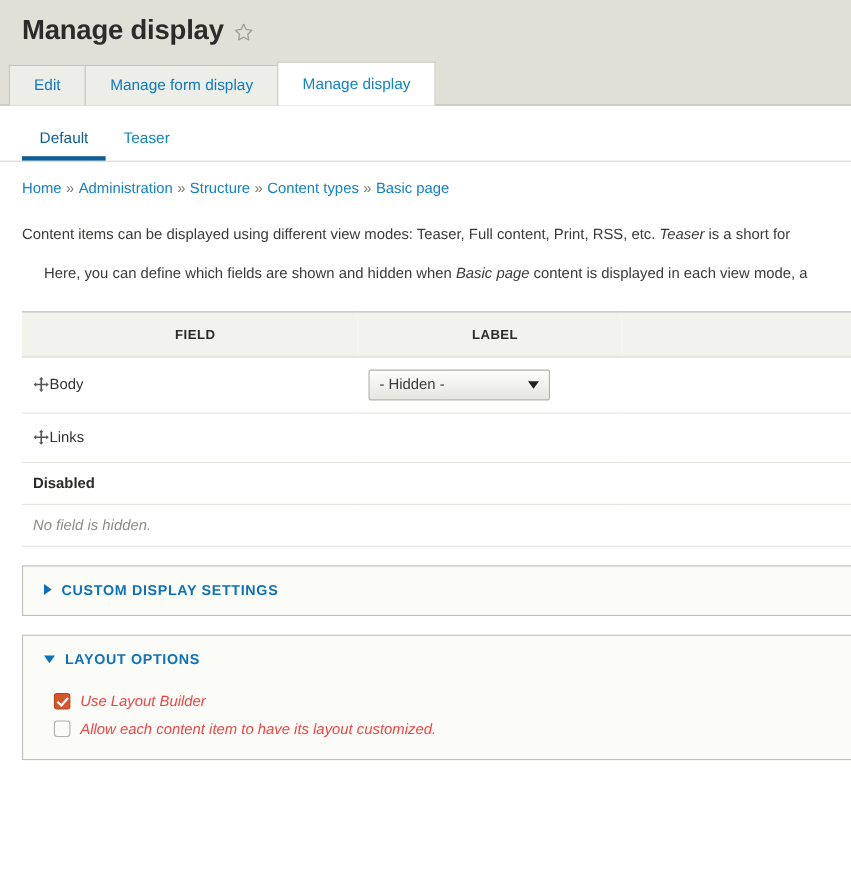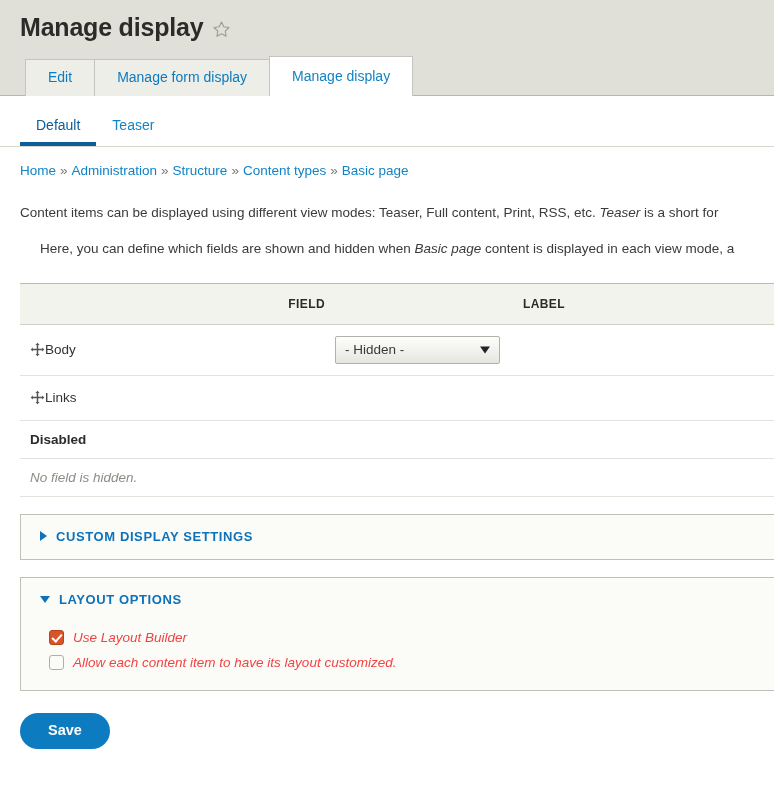--- a/index.html
+++ b/index.html
@@ -44,21 +44,21 @@
     height: 19px;
     position: relative;
     top: 2px;
   }
   .star-icon svg { display: block; }
 
   
   .primary-tabs {
     display: flex;
     align-items: flex-end;
-    padding-left: 25px;
+    padding-left: 8px;
     margin-bottom: -1px;
     position: relative;
     z-index: 2;
   }
   .ptab {
     border: 1px solid #c5c5bd;
     border-bottom: none;
     background: #eeeee8;
     padding: 10px 22px 11px 22px;
     font-size: 14px;
@@ -142,21 +142,21 @@
     margin-top: 25px;
     margin-left: 20px;
     width: 920px;
     border-collapse: collapse;
     font-size: 13.5px;
   }
   .field-table thead th {
     background: #f3f3ee;
     border-top: 1px solid #bbbbb3;
     border-bottom: 1px solid #cfcfc7;
-    text-align: right;
+    text-align: center;
     font-size: 12px;
     font-weight: bold;
     letter-spacing: 0.4px;
     color: #2b2b29;
     padding: 13px 0 13px 10px;
     text-transform: uppercase;
   }
   .col-field  { width: 295px; }
   .col-label  { width: 230px; }
   .field-table tbody td {
@@ -430,17 +430,14 @@
         <span class="cbox checked"></span>
         <span class="cb-label">Use Layout Builder</span>
       </div>
       <div class="cb-row">
         <span class="cbox"></span>
         <span class="cb-label">Allow each content item to have its layout customized.</span>
       </div>
     </div>
   </div>
 
-  <div class="actions">
-    <button class="btn-primary">Save</button>
-  </div>
 
 </div>
 
 </body></html>

